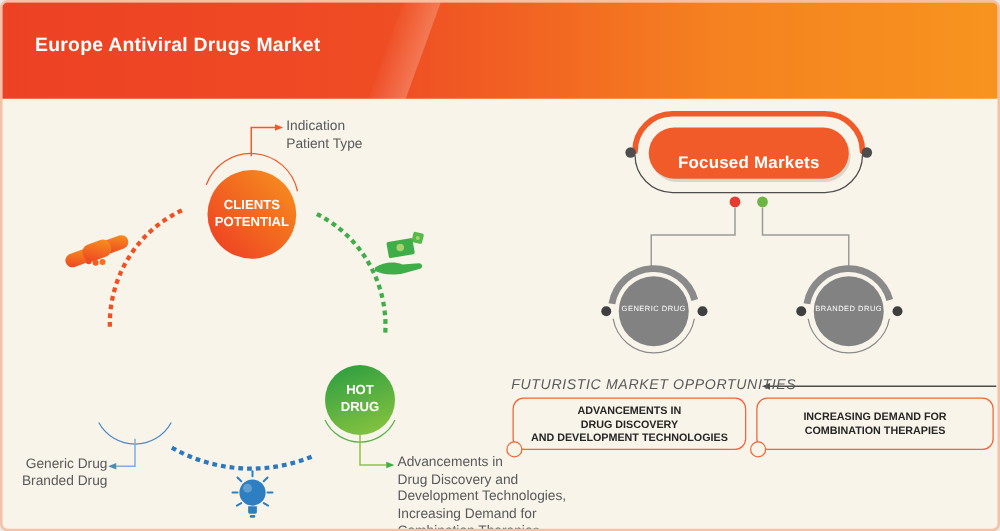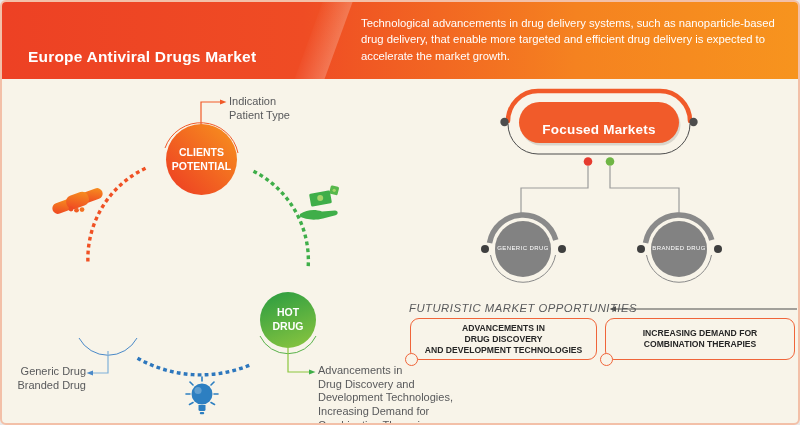--- a/index.html
+++ b/index.html
@@ -5,30 +5,30 @@
   html,body{margin:0;padding:0;background:#e9e9e9;font-family:"Liberation Sans",sans-serif;}
   .page{position:relative;width:800px;height:425px;background:#f8f4e9;border:2px solid #f3c0a8;border-radius:6px;box-sizing:border-box;overflow:hidden;}
 
   
   .header{position:absolute;left:-2px;top:-2px;width:800px;height:79px;
     background:linear-gradient(90deg,#ed4124 0%,#ef4c24 38%,#f58220 72%,#f7941e 100%);
     border-radius:6px 6px 0 0;overflow:hidden;}
   .header-stripe{position:absolute;left:308px;top:-8px;width:30px;height:100px;
     background:linear-gradient(90deg,rgba(255,255,255,0.02),rgba(255,255,255,0.22));
     transform:skewX(-20deg);}
-  .header-title{position:absolute;left:28px;top:28px;font-size:15.5px;font-weight:700;color:#ffffff;letter-spacing:.2px;margin-top:20px;}
+  .header-title{position:absolute;left:28px;top:28px;font-size:15.5px;font-weight:700;color:#ffffff;letter-spacing:.2px;}
   .header-desc{position:absolute;left:361px;top:15px;width:432px;font-size:11.3px;line-height:1.44;color:#ffffff;}
 
   
   .art{position:absolute;left:0;top:0;width:796px;height:421px;}
 
   
   .node{position:absolute;border-radius:50%;display:flex;align-items:center;justify-content:center;
     text-align:center;color:#fff;font-weight:600;white-space:pre-line;line-height:1.3;}
-  .node-clients{left:164px;top:122px;width:71px;height:71px;font-size:10.5px;
+  .node-clients{left:164px;top:134px;width:71px;height:71px;font-size:10.5px;
     background:linear-gradient(225deg,#f7941e 0%,#ee4123 92%);}
   .node-focus{left:76px;top:289px;width:61px;height:61px;font-size:10.5px;
     background:radial-gradient(circle at 38% 28%,#5296ce 0%,#2f72b5 75%);}
   .node-hot{left:258px;top:290px;width:56px;height:56px;font-size:10.5px;
     background:linear-gradient(160deg,#2e9e41 5%,#8dc63f 100%);}
 
   .ann{position:absolute;color:#58595b;font-size:11px;line-height:1.24;white-space:pre-line;}
   .ann-top{left:227px;top:93px;}
   .ann-left{left:6px;top:363px;width:78px;text-align:right;}
   .ann-right{left:316px;top:362px;}
@@ -51,21 +51,20 @@
     background:#f8f4e9;left:-6px;bottom:-7px;}
 </style>
 </head>
 <body>
 
 <div class="page">
 
   <div class="header">
     <div class="header-stripe"></div>
     <div class="header-title">Europe Antiviral Drugs Market</div>
-    <div class="header-desc">Technological advancements in drug delivery systems, such as nanoparticle-based drug delivery, that enable more targeted and efficient drug delivery is expected to accelerate the market growth.</div>
   </div>
 
   <svg class="art" viewBox="0 0 796 421">
 
     <path d="M142,167 A100,100 0 0 0 86,262" fill="none" stroke="#f05124" stroke-width="3.4" stroke-dasharray="0.4 6.6" stroke-linecap="square"></path>
     <path d="M253,170 A100,100 0 0 1 306,267" fill="none" stroke="#3fae49" stroke-width="3.4" stroke-dasharray="0.4 6.6" stroke-linecap="square"></path>
     <path d="M137,357 A128,128 0 0 0 248,363" fill="none" stroke="#2d77bd" stroke-width="3.4" stroke-dasharray="0.4 6.6" stroke-linecap="square"></path>
 
     <path d="M163,146 A38,38 0 0 1 236,151" fill="none" stroke="#f15a29" stroke-width="1"></path>
     <path d="M77,336 A33,33 0 0 0 135,336" fill="none" stroke="#4a89c8" stroke-width="1"></path>

